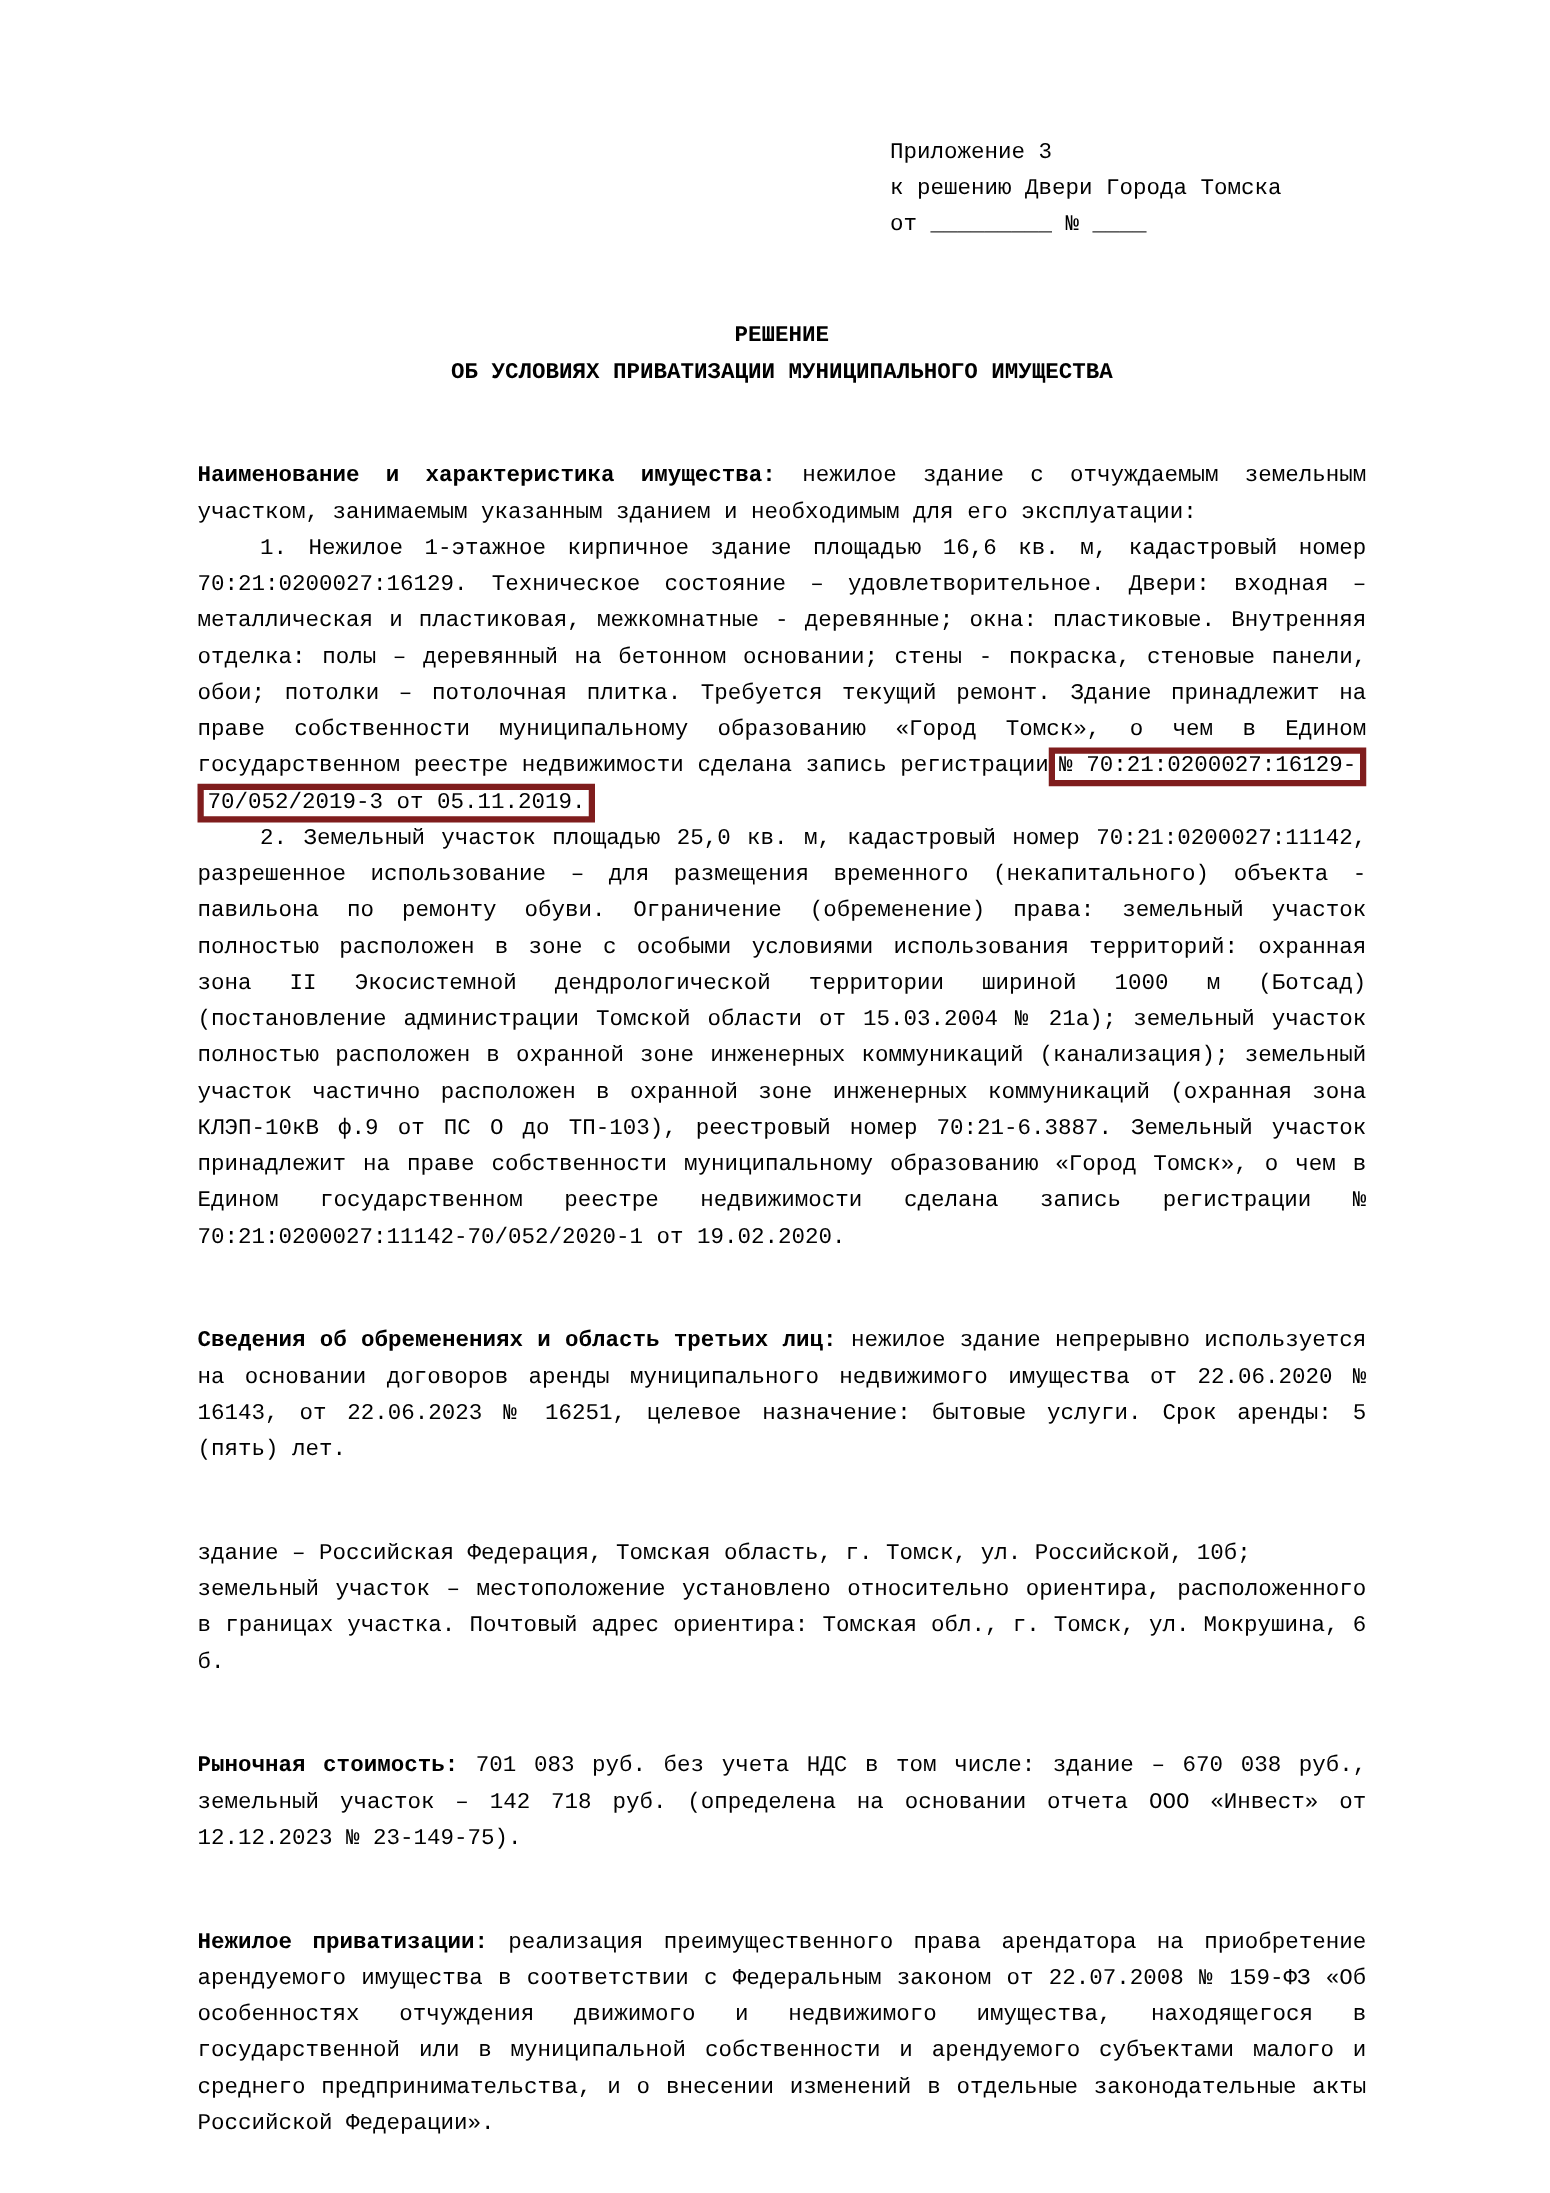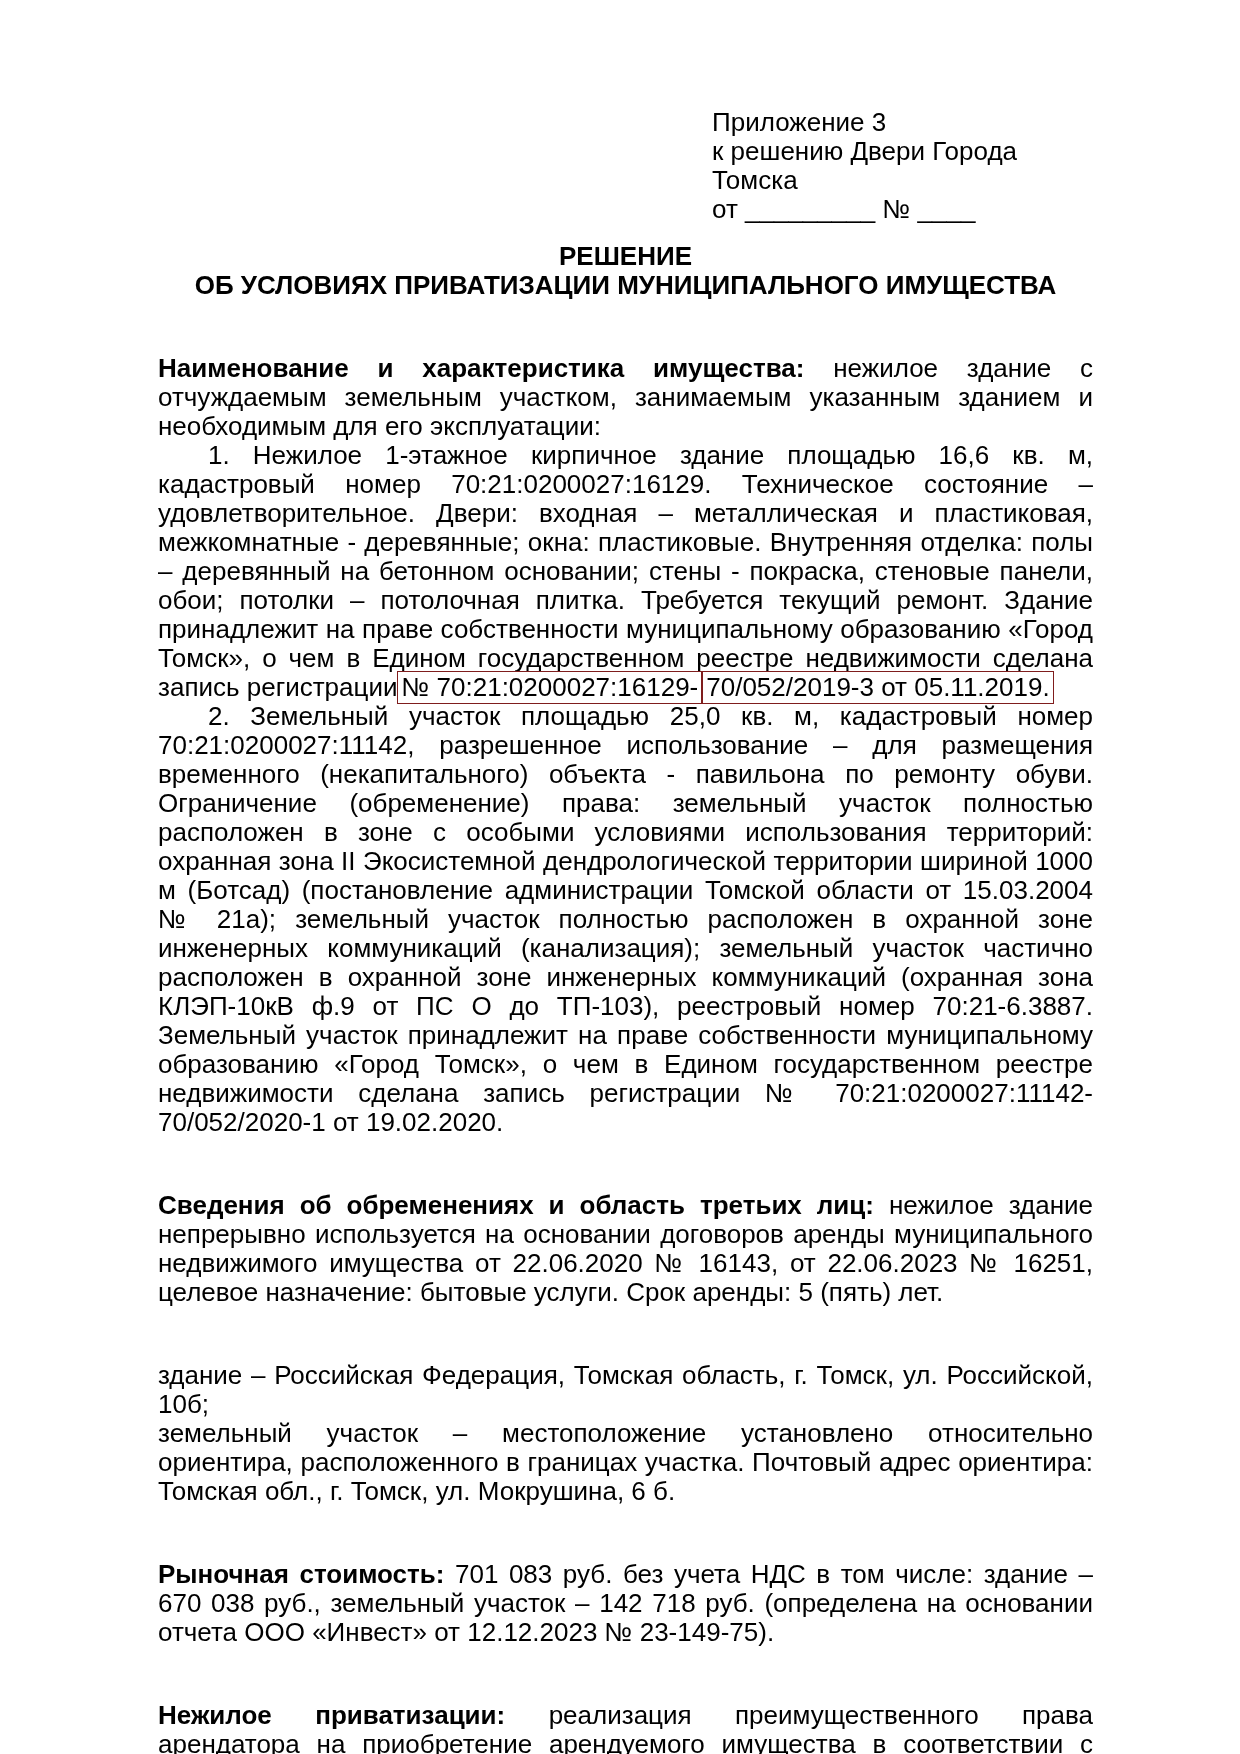--- a/index.html
+++ b/index.html
@@ -8,35 +8,35 @@
     background: #ffffff;
   }
   .page {
     position: relative;
     width: 1240px;
     height: 1754px;
     margin: 0 auto;
     background: #ffffff;
     box-sizing: border-box;
     padding: 108px 147px 0 158px;
-    font-family: Liberation Sans, sans-serif;
-    font-size: 26px;
+    font-family: Liberation Mono, monospace;
+    font-size: 18px;
     line-height: 29px;
     color: #000000;
     overflow: hidden;
   }
   .header-block {
     margin-left: 554px;
     text-align: left;
   }
   .header-block p {
     margin: 0;
   }
   .doc-title {
-    margin-top: 18px;
+    margin-top: 60px;
     text-align: center;
     font-weight: bold;
   }
   .doc-title p {
     margin: 0;
   }
   .section {
     margin-top: 54px;
   }
   .section:first-of-type {
@@ -46,21 +46,21 @@
     margin: 0;
     text-align: justify;
   }
   p.para.indent {
     text-indent: 50px;
   }
   .lead {
     font-weight: bold;
   }
   .boxed {
-    border: 1px solid #7f1d1d;
+    border: 5px solid #7f1d1d;
     padding: 0 3px 1px 3px;
   }
 </style>
 </head>
 <body>
 
 <div class="page">
 
   <div class="header-block">
     <p>Приложение 3</p>

